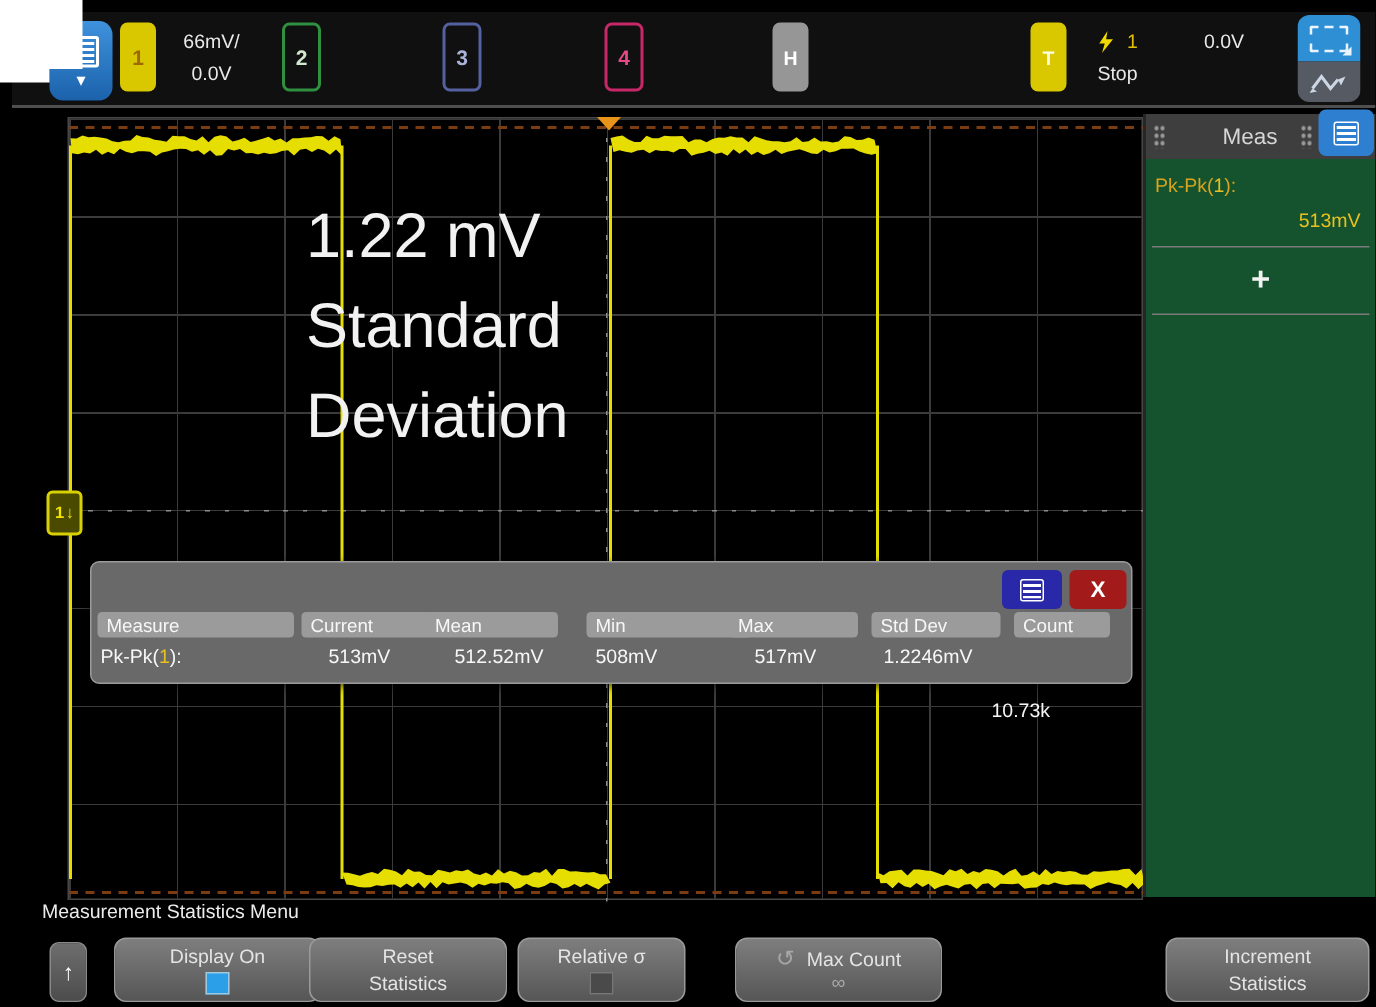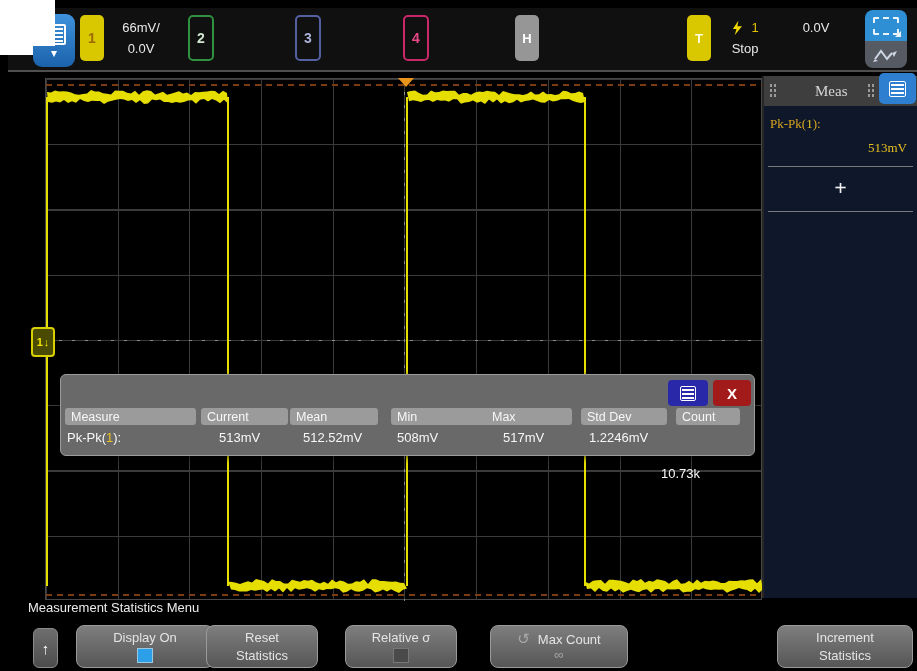--- a/index.html
+++ b/index.html
@@ -61,21 +61,21 @@
   .pill{top:33px;height:17px;background:#9b9b9b;border-radius:3px;color:#f7f7f7;font-size:12.5px;
      display:flex;align-items:center;padding-left:6px;box-sizing:border-box;}
   .cell{top:55px;color:#f7f7f7;font-size:13px;white-space:nowrap;}
   .cell .chan, #meas-label .chan{color:#e8c020;}
   #popup-list-btn{right:46px;top:5px;width:40px;height:26px;background:#2828a8;border-radius:4px;
      display:flex;align-items:center;justify-content:center;cursor:pointer;}
   #popup-close-btn{right:3px;top:5px;width:38px;height:26px;background:#a31a1a;border-radius:4px;color:#fff;
      font-size:15px;font-weight:bold;display:flex;align-items:center;justify-content:center;cursor:pointer;}
 
   
-  #sidebar{left:762px;top:76px;width:155px;height:522px;background:#0f172a;border-left:2px solid #262626;box-sizing:border-box;font-family:Liberation Serif, serif;}
+  #sidebar{left:762px;top:76px;width:155px;height:522px;background:#14532d;border-left:2px solid #262626;box-sizing:border-box;}
   #sidebar-header{height:30px;background:#3e3e3e;display:flex;align-items:center;position:relative;}
   #sidebar-title{color:#d6d6d6;font-size:15px;margin-left:38px;}
   .grip{width:8px;height:16px;background-image:radial-gradient(#9a9a9a 1px,transparent 1.5px);
      background-size:4px 5px;}
   .grip.left{margin-left:5px;}
   .grip.right{position:absolute;right:42px;}
   #sidebar-list-btn{position:absolute;right:1px;top:-3px;width:37px;height:31px;background:#2e7fd0;
      border-radius:5px;display:flex;align-items:center;justify-content:center;cursor:pointer;}
   #meas-label{color:#d8a41e;font-size:13px;margin:10px 0 0 6px;}
   #meas-value{color:#e8c020;font-size:13px;text-align:right;margin:8px 10px 0 0;}
@@ -163,31 +163,36 @@
           <rect x="181" y="18" width="2" height="489" fill="#e6de00"></rect>
           <rect x="360" y="18" width="2" height="489" fill="#e6de00"></rect>
           <rect x="538" y="18" width="2" height="489" fill="#e6de00"></rect>
         </g>
     </svg>
     <div id="trig-marker" class="abs" style="left: 352px;"></div>
     <div id="gnd-badge" class="abs">
       <span>1</span>
         <span>↓</span>
     </div>
+    <div id="annotation" class="abs">
+      <div>1.22 mV</div>
+      <div>Standard</div>
+      <div>Deviation</div>
+    </div>
   </div>
 
   <div id="stats-popup" class="abs">
     <div id="popup-list-btn" class="abs">
       <div class="list-glyph" style="width:12px;height:11px;border-width:1.5px;"></div>
     </div>
     <div id="popup-close-btn" class="abs">X</div>
 
     <div class="abs pill" style="left:4px;width:131px;">Measure</div>
     <div class="abs pill" style="left:140px;width:87px;">Current</div>
-    <div class="abs pill" style="left:229px;width:88px;">Mean</div>
+    <div class="abs pill" style="left:223px;width:88px;">Mean</div>
     <div class="abs pill" style="left:330px;width:110px;">Min</div>
     <div class="abs pill" style="left:425px;width:86px;">Max</div>
     <div class="abs pill" style="left:520px;width:86px;">Std Dev</div>
     <div class="abs pill" style="left:615px;width:64px;">Count</div>
 
     <div class="abs cell" style="left:6px;"><span>Pk-Pk(</span><span class="chan">1</span><span>):</span></div>
     <div class="abs cell" style="left:158px;">513mV</div>
     <div class="abs cell" style="left:242px;">512.52mV</div>
     <div class="abs cell" style="left:336px;">508mV</div>
     <div class="abs cell" style="left:442px;">517mV</div>
@@ -215,21 +220,21 @@
 
   <div id="back-btn" class="abs">
     <span>↑</span>
   </div>
 
   <div class="abs softkey" style="left:60px;width:138px;margin-left:16px;">
     <div class="sk-label">Display On</div>
     <div class="checkbox on"></div>
   </div>
 
-  <div class="abs softkey" style="left:206px;width:112px;">
+  <div class="abs softkey" style="left:206px;width:132px;">
     <div class="sk-2line">
       <div>Reset</div>
       <div>Statistics</div>
     </div>
   </div>
 
   <div class="abs softkey" style="left:345px;width:112px;">
     <div class="sk-label">Relative σ</div>
     <div class="checkbox off"></div>
   </div>

